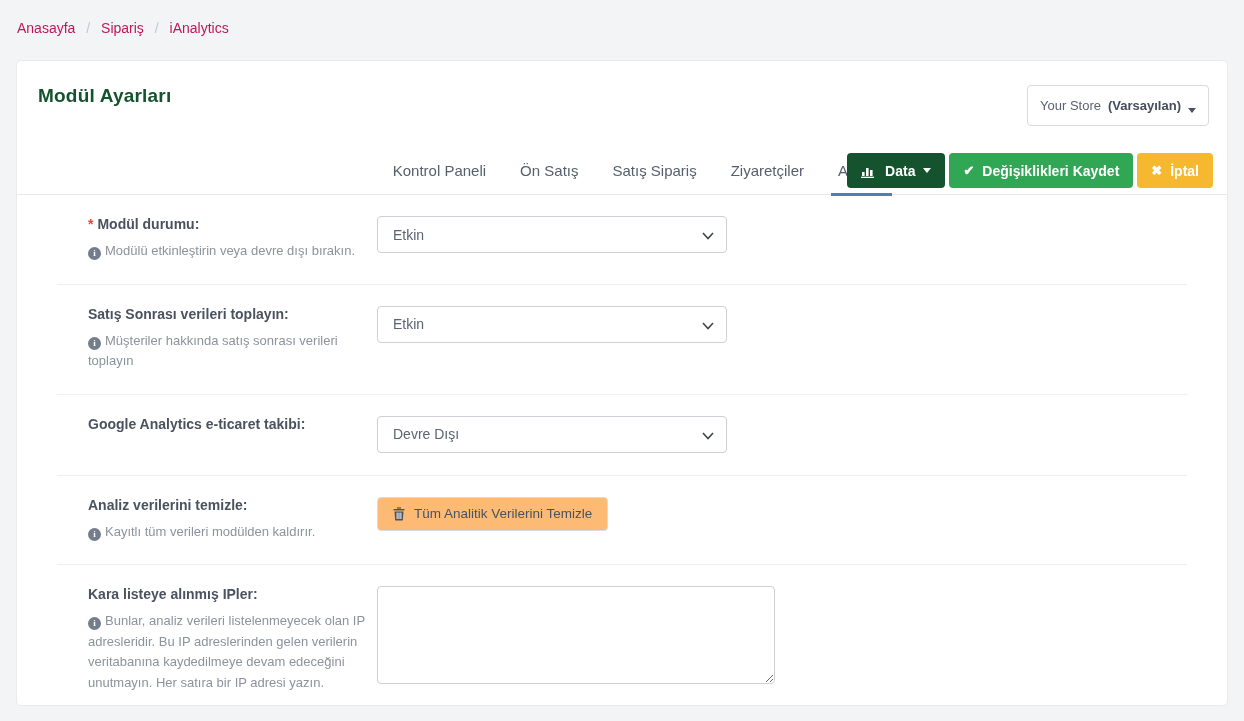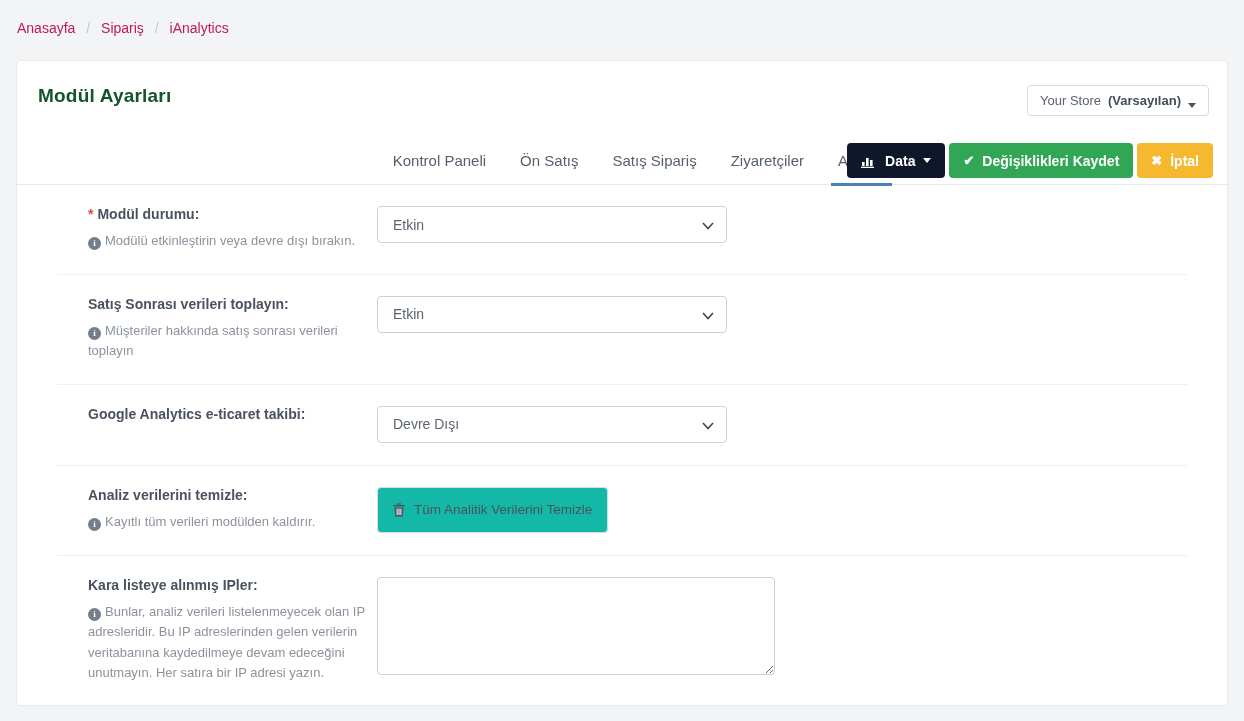--- a/index.html
+++ b/index.html
@@ -17,36 +17,36 @@
 
   
   .card {
     margin:0 16px; background:#ffffff; border:1px solid #e9eaec;
     border-radius:5px; height:646px; position:relative; overflow:hidden;
   }
   .card-header { display:flex; justify-content:space-between; align-items:flex-start; padding:24px 18px 0 21px; }
   .page-title { font-size:19px; font-weight:bold; color:#14532d; letter-spacing:.2px; }
   .store-btn {
     display:inline-flex; align-items:flex-end; gap:7px; background:#fff;
-    border:1px solid #d7dade; border-radius:4px; padding:7px 12px;
+    border:1px solid #d7dade; border-radius:4px; padding:12px 12px;
     font-size:13px; color:#5a6270; cursor:pointer; font-family:inherit;
   }
   .store-btn b { color:#454d5a; }
   .caret { width:0; height:0; border-left:4px solid transparent; border-right:4px solid transparent; border-top:5px solid #4a5260; display:inline-block; }
   .caret.white { border-top-color:#ffffff; }
 
   
   .tabbar { margin-top:24px; border-bottom:1px solid #e6e8ea; padding-left:34px; display:flex; position:relative;justify-content:center; }
   .tab { padding:12px 17px 15px; font-size:15px; color:#565f6d; cursor:pointer; position:relative; white-space:nowrap; }
   .tab.active::after { content:""; position:absolute; left:10px; right:10px; bottom:-2px; height:3px; background:#4c80b1; }
 
   
   .actions { position:absolute; right:14px; bottom:6px; display:flex; gap:4px; }
   .btn { display:inline-flex; align-items:center; gap:8px; height:35px; padding:0 14px; border:none; border-radius:4px; color:#fff; font-size:14px; font-weight:bold; font-family:inherit; cursor:pointer; }
-  .btn-data { background:#0f172a; }
+  .btn-data { background:#14532d; }
   .btn-save { background:#31a755; }
   .btn-cancel { background:#f5b82e; }
   .btn .glyph { font-size:13px; line-height:1; }
 
   
   .form { padding:0 40px; }
   .frow { display:flex; align-items:flex-start; padding:21px 0 22px 31px; border-bottom:1px solid #efefef; }
   .frow:last-child { border-bottom:none; }
   .col-label { width:289px; padding-right:8px; flex:none; }
   .flabel { font-size:14px; font-weight:bold; color:#4a5260; }
@@ -58,22 +58,22 @@
     text-align:center; line-height:13px; margin-right:4px; vertical-align:-1px;
     font-family:"Liberation Serif", serif;
   }
   .select-box {
     width:350px; height:37px; border:1px solid #cdd0d4; border-radius:4px;
     background:#fff; display:flex; align-items:center; padding:0 30px 0 15px;
     font-size:14px; color:#5c6472; position:relative; cursor:pointer;
   }
   .select-box svg { position:absolute; right:12px; top:15px; }
   .clear-btn {
-    display:inline-flex; align-items:center; gap:9px; height:46px; padding:0 15px;
-    background:#14b8a6; border:1px solid #d9dbde; border-radius:4px;
+    display:inline-flex; align-items:center; gap:9px; height:34px; padding:0 15px;
+    background:#fdba74; border:1px solid #d9dbde; border-radius:4px;
     font-size:13.5px; color:#4a5260; font-family:inherit; cursor:pointer;
   }
   .ip-textarea {
     width:398px; height:98px; border:1px solid #cdd0d4; border-radius:4px;
     resize:both; font-family:inherit; font-size:14px; color:#5c6472; padding:8px 12px;
     outline:none;
   }
 </style>
 </head>
 <body>

